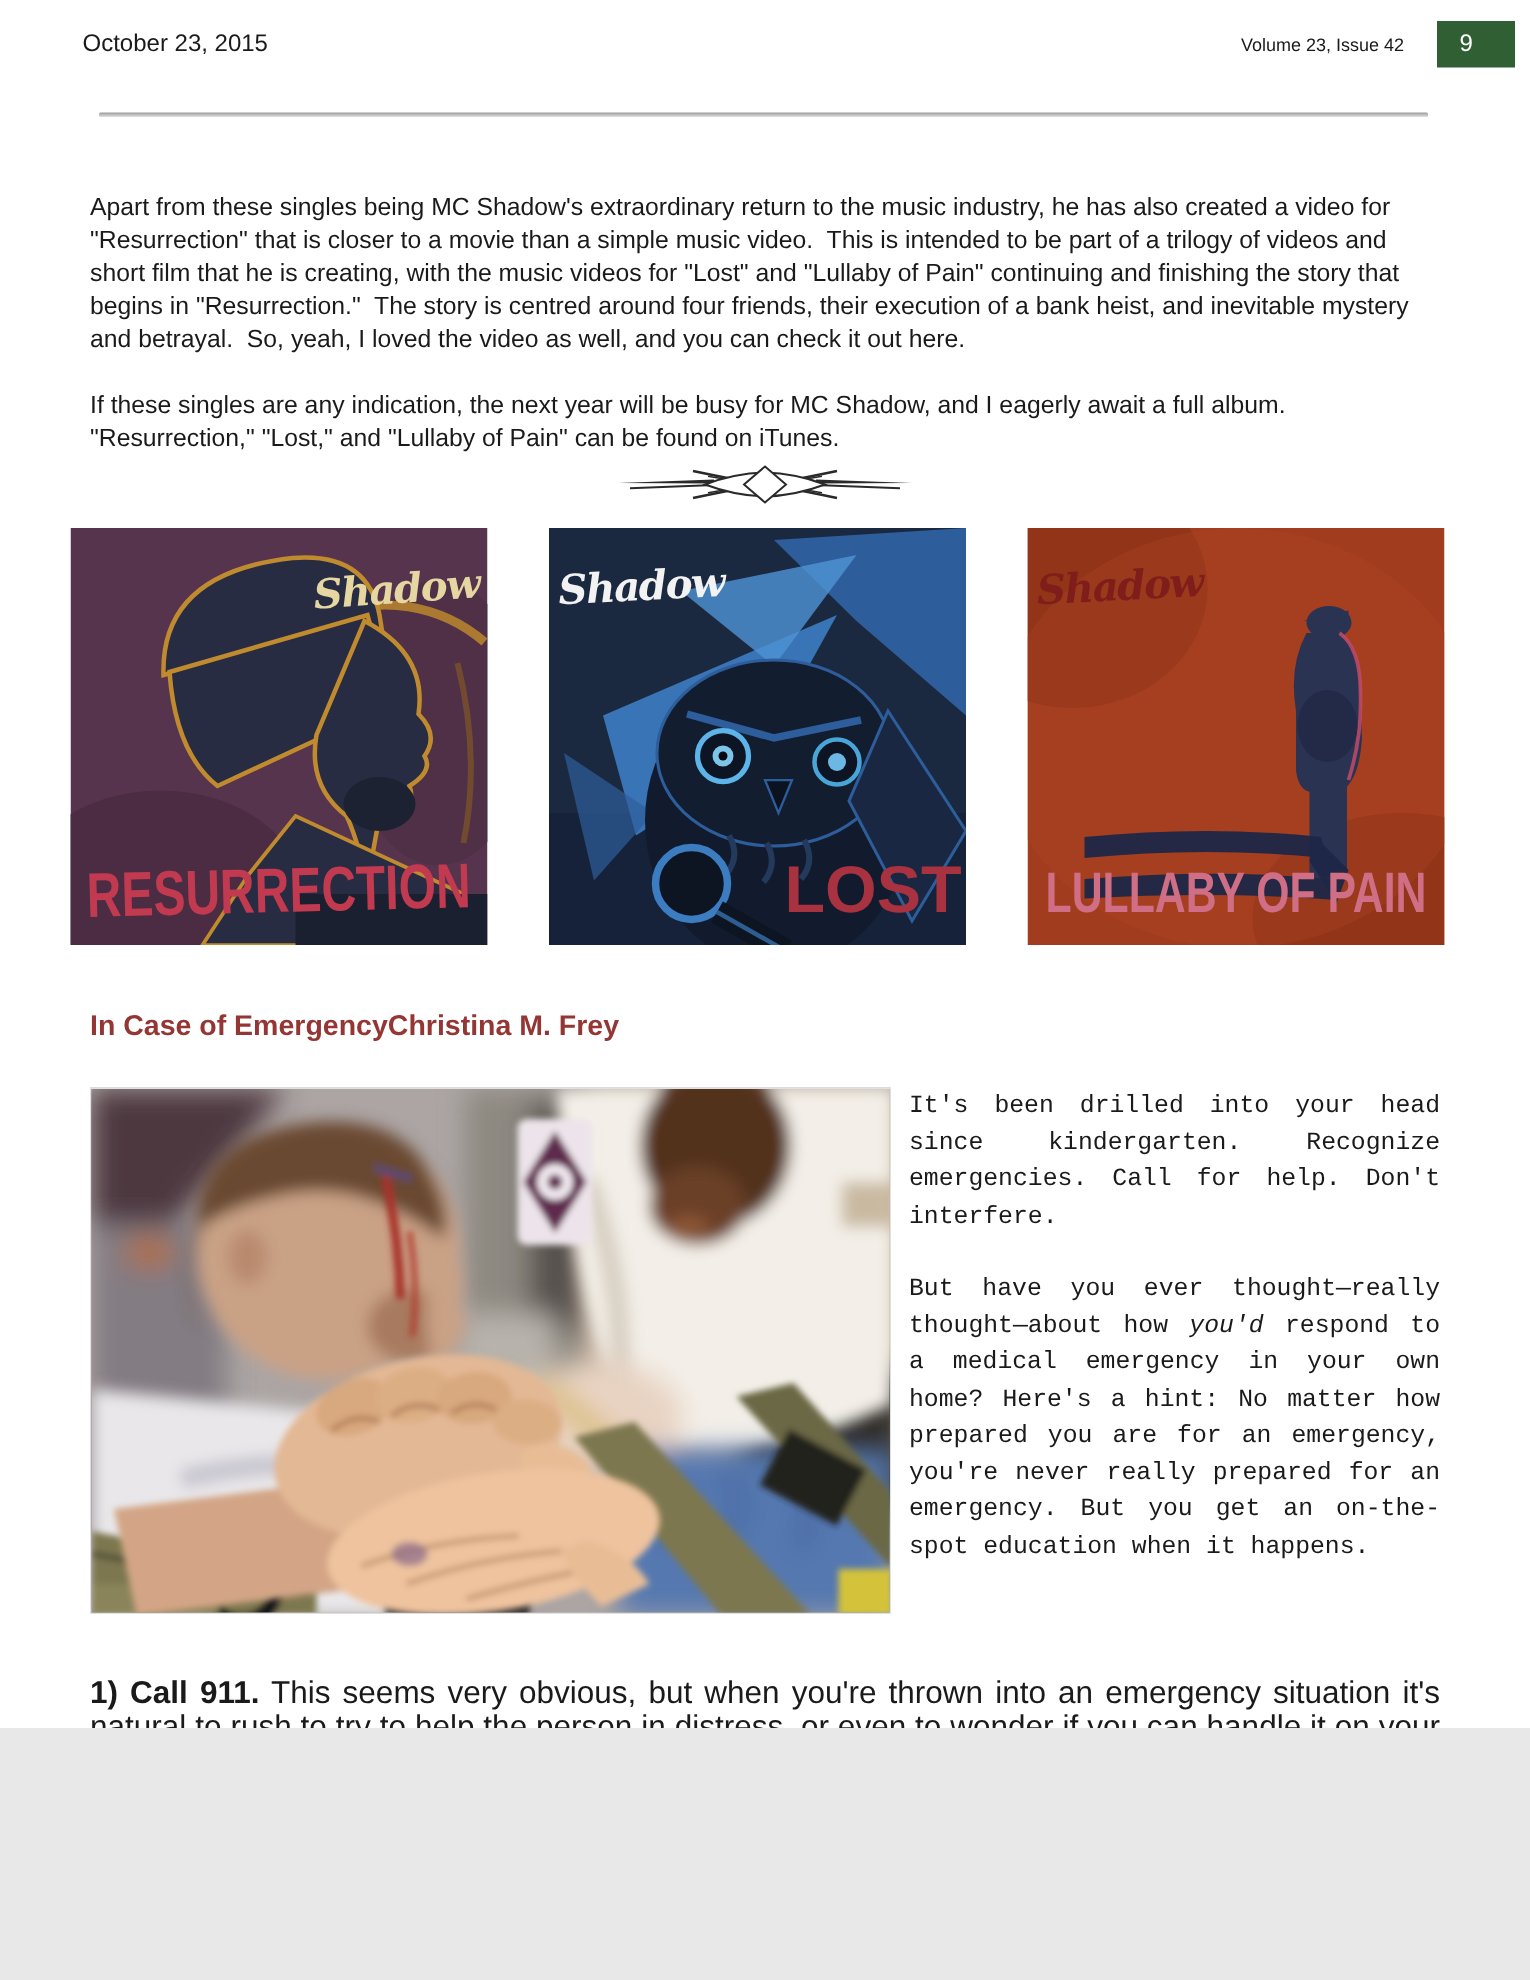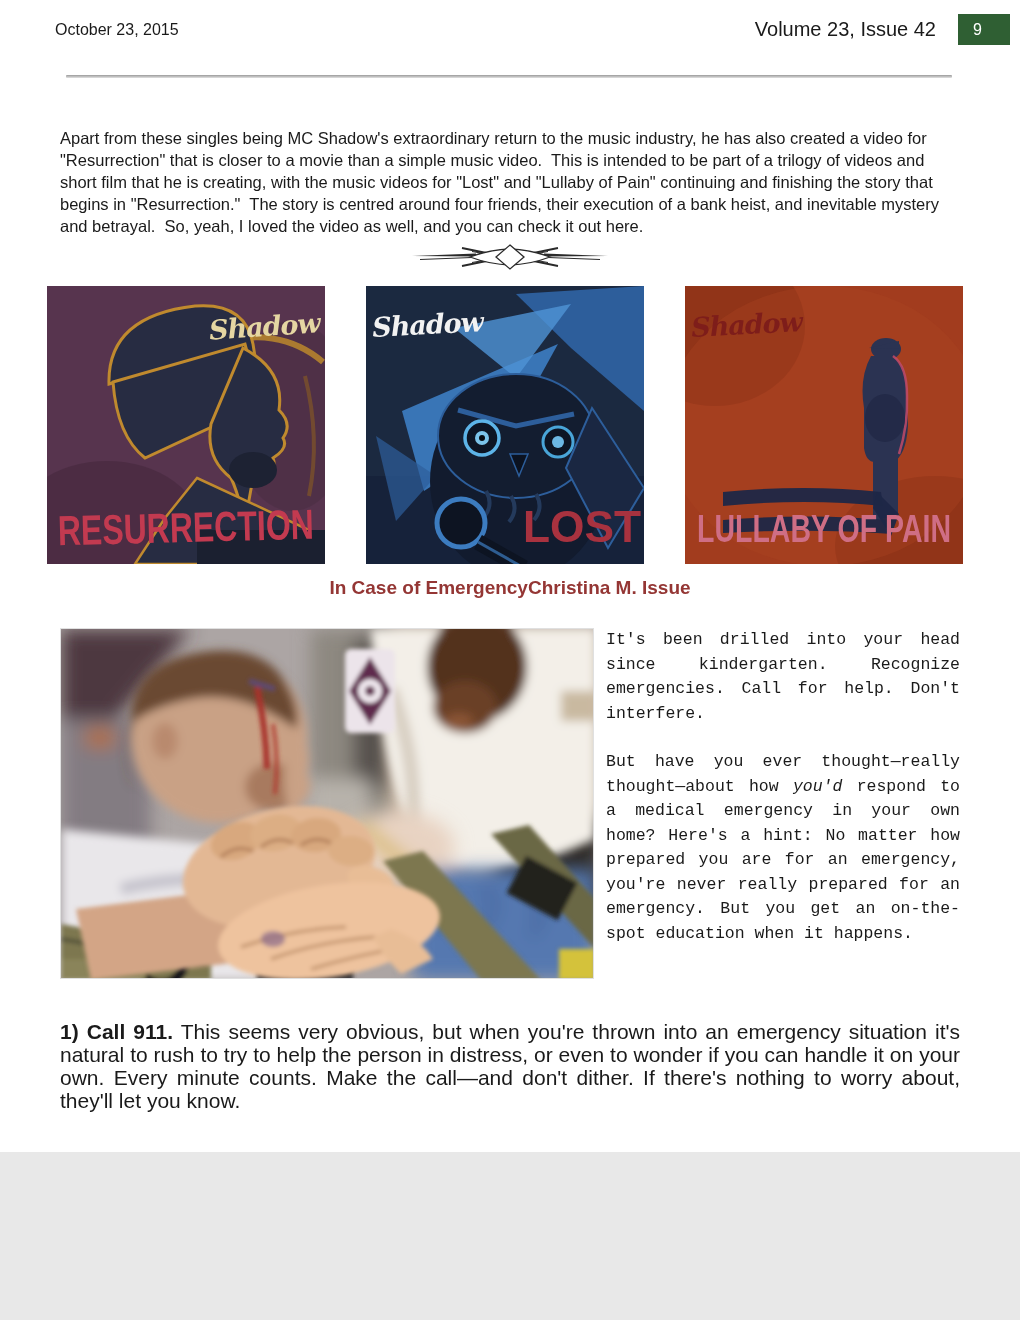--- a/index.html
+++ b/index.html
@@ -6,21 +6,21 @@
   html,body { background:#e8e8e8; }
   .page {
     position:relative; width:1020px; height:1152px; background:#ffffff;
     margin:0 auto; font-family:"Liberation Sans", sans-serif; color:#1a1a1a;
     overflow:hidden;
   }
   
   .header { display:flex; align-items:center; padding:14px 0 0 55px; }
   .header .date { font-size:16px; }
   .header .spacer { flex:1; }
-  .header .issue { font-size:20px; }
+  .header .issue { font-size:12px; }
   .page-badge {
     width:52px; height:31px; margin-left:22px; margin-right:10px;
     display:flex; align-items:center; padding-left:15px;
     color:#ffffff; font-size:16px;
   }
   .rule {
     margin:30px 68px 0 66px; height:3px;
     background:linear-gradient(#9a9a9a, #e2e2e2);
     border-radius:1px;
   }
@@ -38,21 +38,21 @@
   }
   .divider-wrap { margin-top:7px; text-align:center; height:30px; }
   
   .covers {
     position:relative; left:-13px; width:916px; margin-top:12px;
     display:flex; justify-content:space-between;
   }
   .cover { width:278px; height:278px; display:block; }
   
   .section-head {
-    margin-top:13px; display:flex; justify-content:center;
+    margin-top:44px; display:flex; justify-content:flex-start;
     font-size:19px; font-weight:bold;
   }
   .photo-row { margin-top:29px; display:flex;font-family:Liberation Mono, monospace; }
   .photo-box {
     flex:none; width:534px; height:351px; border:1px solid #e0e0e0;
     background:#b9b3ae; overflow:hidden;
   }
   .col-text {
     flex:1; margin-left:12px; font-size:16.5px; line-height:24.5px;
     text-align:justify;
@@ -81,20 +81,21 @@
     <span class="page-badge" style="background:#2f5f33;">
       <span>9</span>
     </span>
   </div>
   <div class="rule"></div>
 
   <div class="content">
 
     <div class="para para1"><span>Apart from these singles being MC Shadow's extraordinary return to the music industry, he has also created a video for "Resurrection" that is closer to a movie than a simple music video.  This is intended to be part of a trilogy of videos and short film that he is creating, with the music videos for "Lost" and "Lullaby of Pain" continuing and finishing the story that begins in "Resurrection."  The story is centred around four friends, their execution of a bank heist, and inevitable mystery and betrayal.  So, yeah, I loved the video as well, and you can check it out </span><a class="textlink">here</a><span>.</span></div>
 
+    <div class="para para2">If these singles are any indication, the next year will be busy for MC Shadow, and I eagerly await a full album.  "Resurrection," "Lost," and "Lullaby of Pain" can be found on iTunes.</div>
 
 
     <div class="divider-wrap">
       <svg width="196" height="26" viewBox="0 0 196 26">
         <g id="dhalf" stroke="#2a2a2a" fill="none">
           <polygon points="0,12 64,9.6 64,12.4" fill="#2a2a2a" stroke="none"></polygon>
           <path d="M8,15.5 L60,13.5" stroke-width="1.2"></path>
           <path d="M50,4 Q74,9 95,13" stroke-width="1.8"></path>
           <path d="M50,22 Q74,17 95,13" stroke-width="1.8"></path>
           <path d="M60,7.5 Q80,11 93,13" stroke-width="1"></path>
@@ -173,21 +174,21 @@
         <path d="M38,206 Q120,198 196,206 L198,220 Q120,212 38,220 Z" fill="#1e2747" opacity="0.95"></path>
         <path d="M38,234 Q130,227 200,234 L206,248 Q130,242 38,247 Z" fill="#1e2747" opacity="0.95"></path>
         <polygon points="192,206 214,228 206,250 188,222" fill="#1e2747" opacity="0.95"></polygon>
         <text class="gothic" x="62" y="48" text-anchor="middle" font-size="27" fill="#7e1d1a" transform="rotate(-3 62 48)">Shadow</text>
         <text class="blocktitle" x="139" y="256" text-anchor="middle" font-size="38" textLength="254" lengthAdjust="spacingAndGlyphs" fill="#cf6e85">LULLABY OF PAIN</text>
       </svg>
     </div>
 
     <div class="section-head" style="color:#943634;">
       <span>In Case of Emergency</span>
-      <span>Christina M. Issue</span>
+      <span>Christina M. Frey</span>
     </div>
 
     <div class="photo-row">
       <div class="photo-box">
         <svg width="534" height="351" viewBox="0 0 534 351">
           <defs>
             <filter id="b9" x="-30%" y="-30%" width="160%" height="160%">
                 <feGaussianBlur stdDeviation="9"></feGaussianBlur>
               </filter>
             <filter id="b5" x="-30%" y="-30%" width="160%" height="160%">

